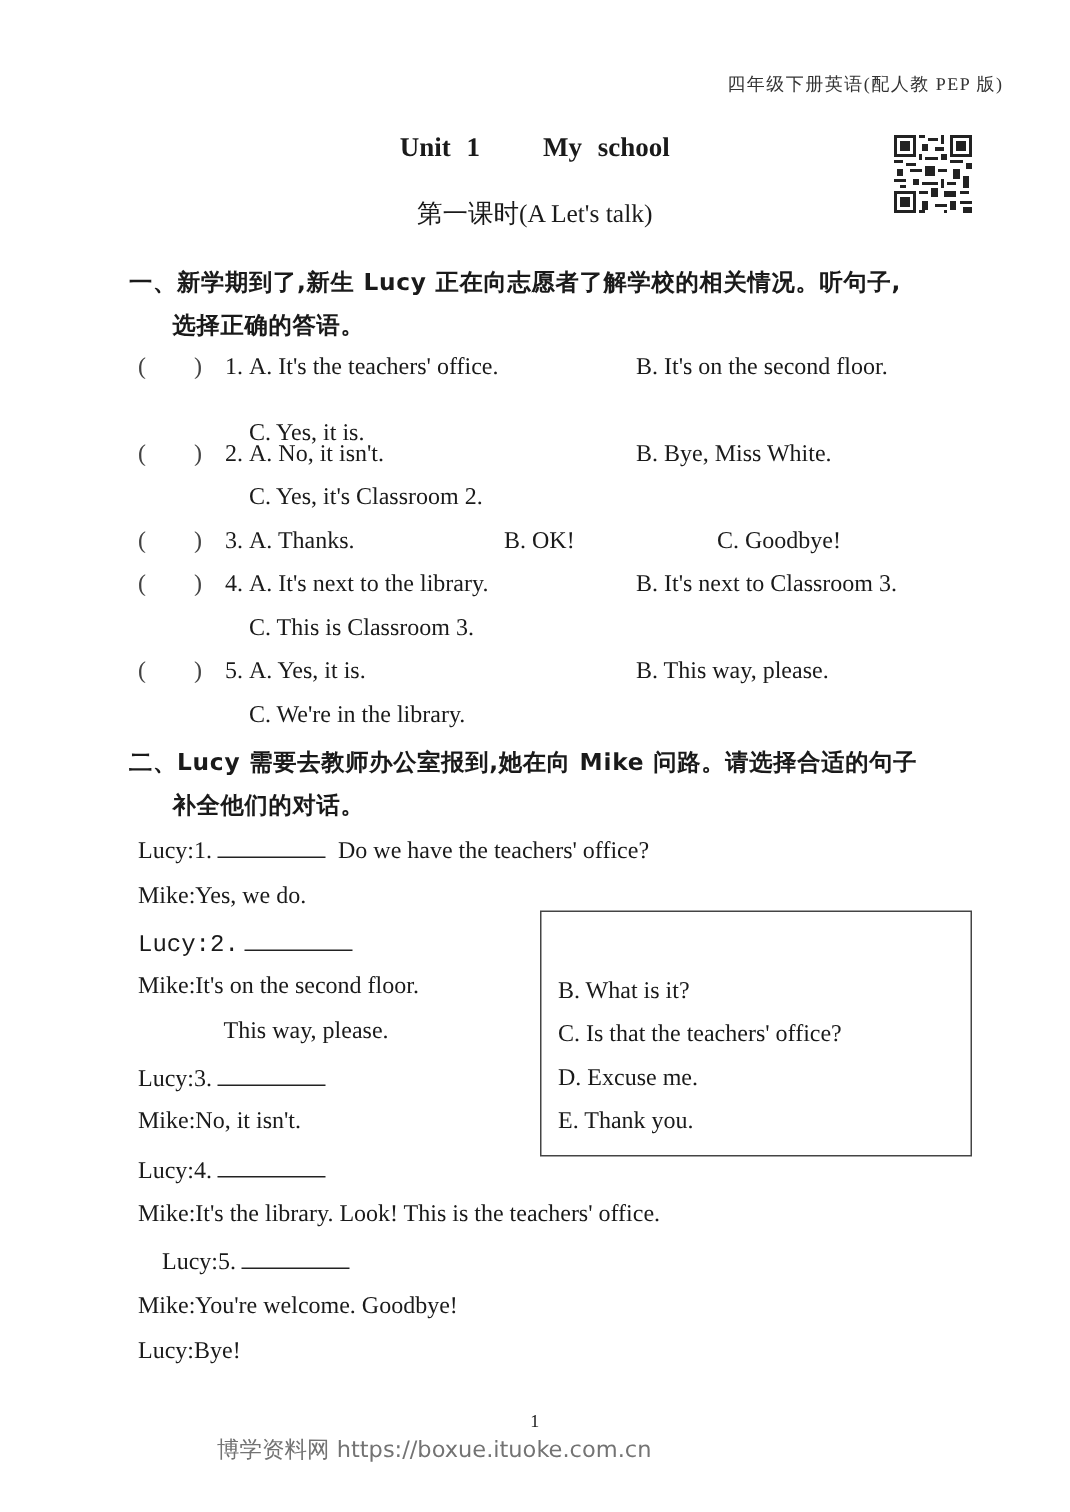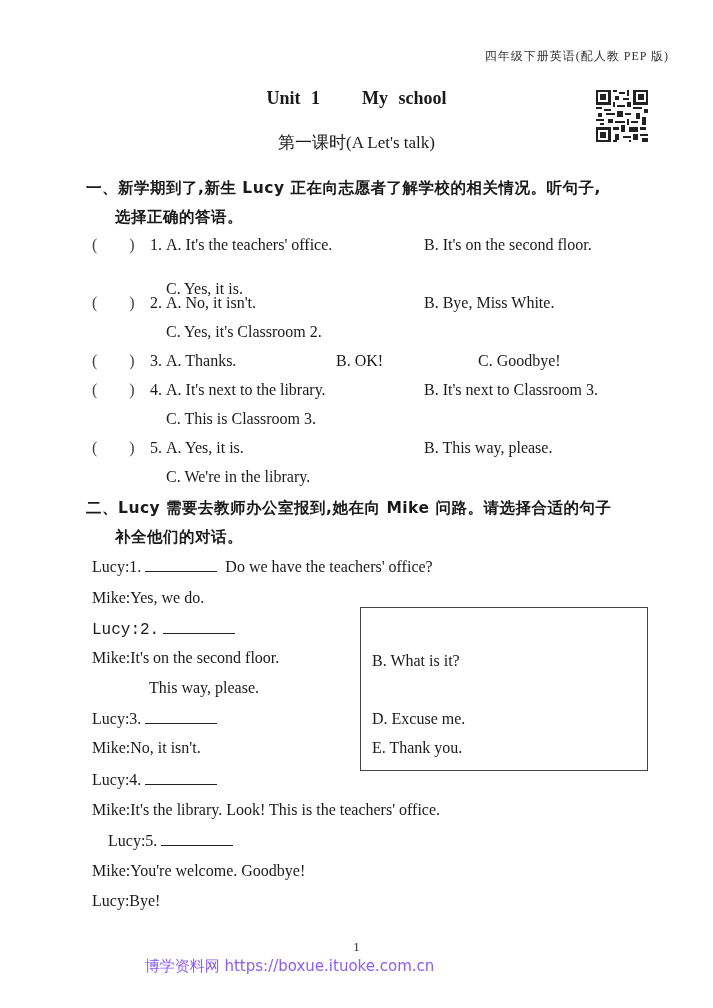--- a/index.html
+++ b/index.html
@@ -10,21 +10,21 @@
   .unit-title { top: 88px; left: 0; width: 713px; text-align: center; font-size: 18px; font-weight: bold; word-spacing: 6px; }
   .lesson-title { top: 131px; left: 0; width: 713px; text-align: center; font-size: 17px; }
   .qr { top: 90px; left: 596px; width: 52px; height: 52px; }
   .section-head { font-family: "DejaVu Sans", "Liberation Sans", sans-serif; font-weight: bold; font-size: 15.5px; letter-spacing: 0.5px; margin-left: 24px; }
   .body-text { font-size: 16px; }
   .paren { font-size: 16px; color: #444; }
   .blank { display: inline-block; width: 72px; border-bottom: 1px solid #222; height: 14px; vertical-align: baseline; margin-left: 4px; }
   .choice-box { position: absolute; left: 360px; top: 607px; width: 288px; height: 164px; border: 1.5px solid #444; box-sizing: border-box; }
   .choice-box .opt { position: absolute; left: 11px; font-size: 16px; white-space: nowrap; }
   .page-num { top: 940px; left: 0; width: 713px; text-align: center; font-size: 12px; }
-  .watermark { top: 957px; left: 0; width: 579px; text-align: center; font-size: 15px; color: #8b5cf6;
+  .watermark { top: 957px; left: 0; width: 579px; text-align: center; font-size: 15px; color: #737373;
                font-family: "DejaVu Sans", "Liberation Sans", sans-serif; }
 </style>
 </head>
 <body>
 
 <div class="abs header-note">四年级下册英语(配人教 PEP 版)</div>
 <div class="abs unit-title" style="white-space:pre;">Unit 1    My school</div>
 <div class="abs lesson-title">第一课时(A Let's talk)</div>
 <div class="abs qr">
   <svg width="52" height="52" viewBox="0 0 25 25" shape-rendering="crispEdges">
@@ -145,18 +145,19 @@
 </div>
 <div class="abs body-text" style="top:862px; left:92px;">
   <span>Mike:</span><span>You're welcome. Goodbye!</span>
 </div>
 <div class="abs body-text" style="top:892px; left:92px;text-align:center;">
   <span>Lucy:</span><span>Bye!</span>
 </div>
 
 <div class="choice-box">
   <div class="opt" style="top:44px;">B. What is it?</div>
+  <div class="opt" style="top:73px;">C. Is that the teachers' office?</div>
   <div class="opt" style="top:102px;">D. Excuse me.</div>
   <div class="opt" style="top:131px;">E. Thank you.</div>
 </div>
 
 <div class="abs page-num">1</div>
 <div class="abs watermark">博学资料网 https://boxue.ituoke.com.cn</div>
 
 </body></html>

